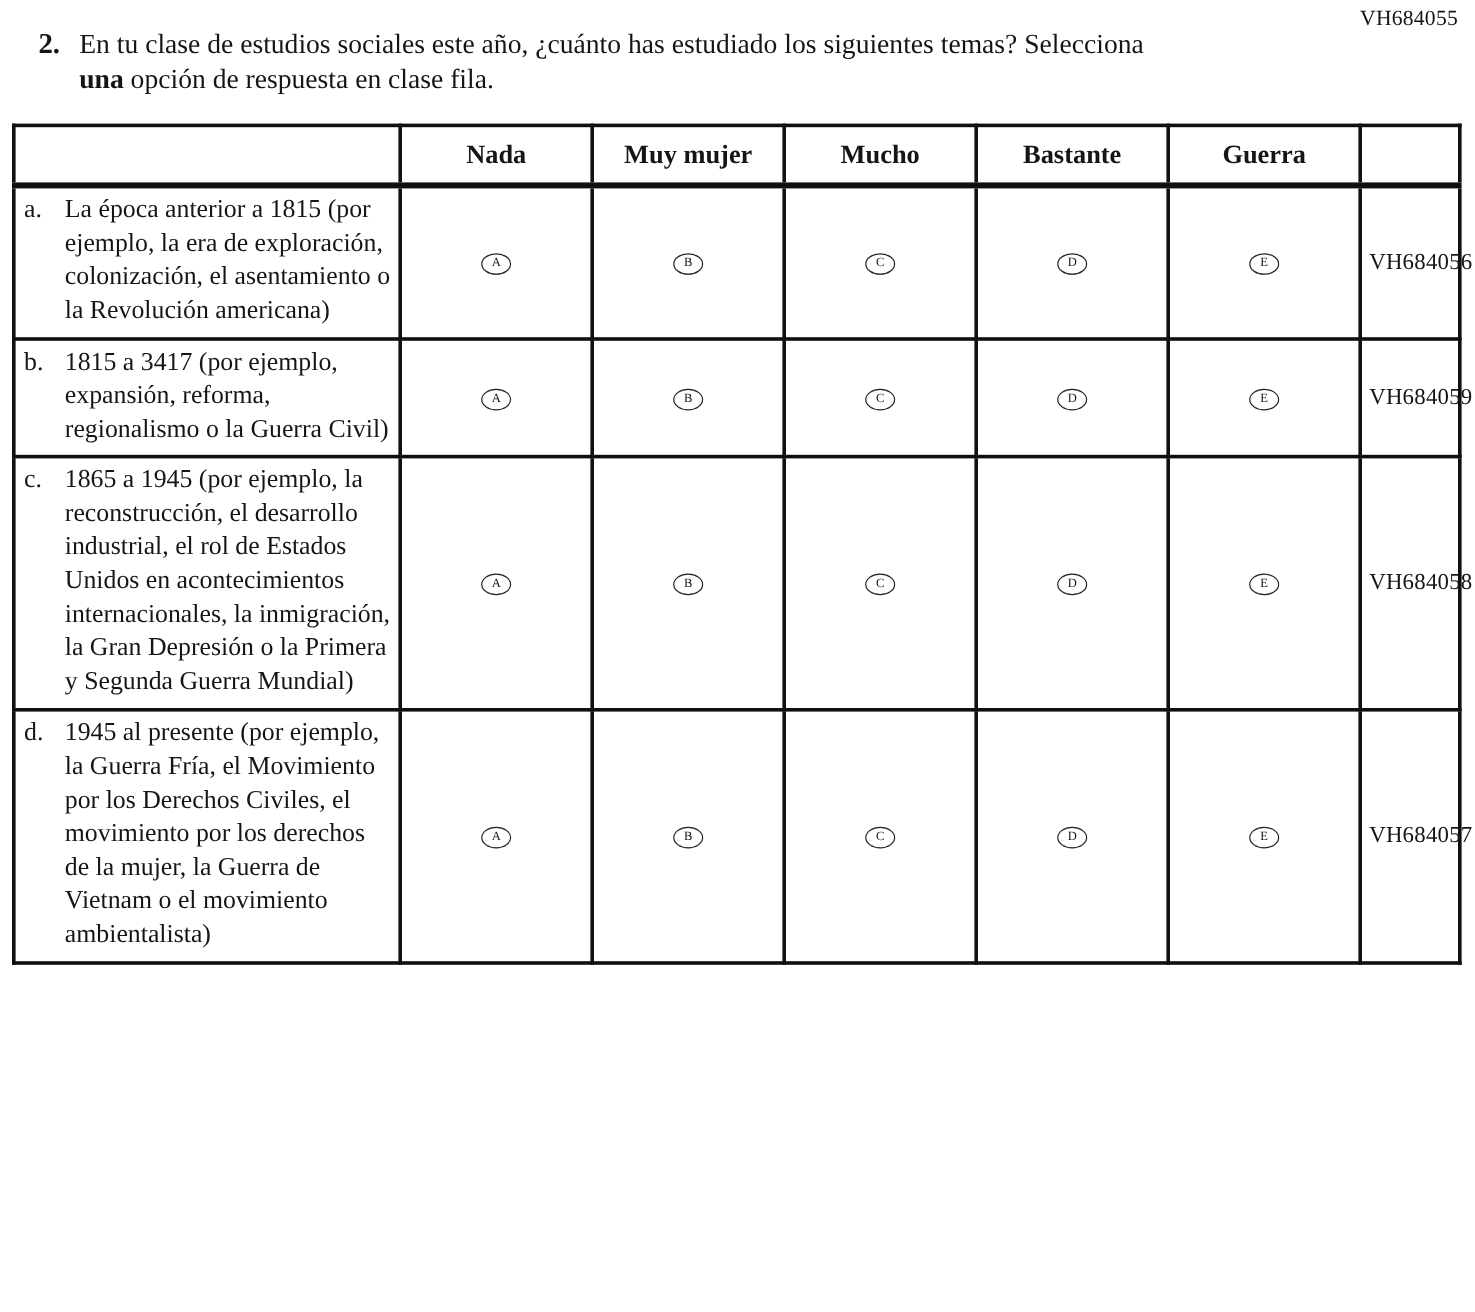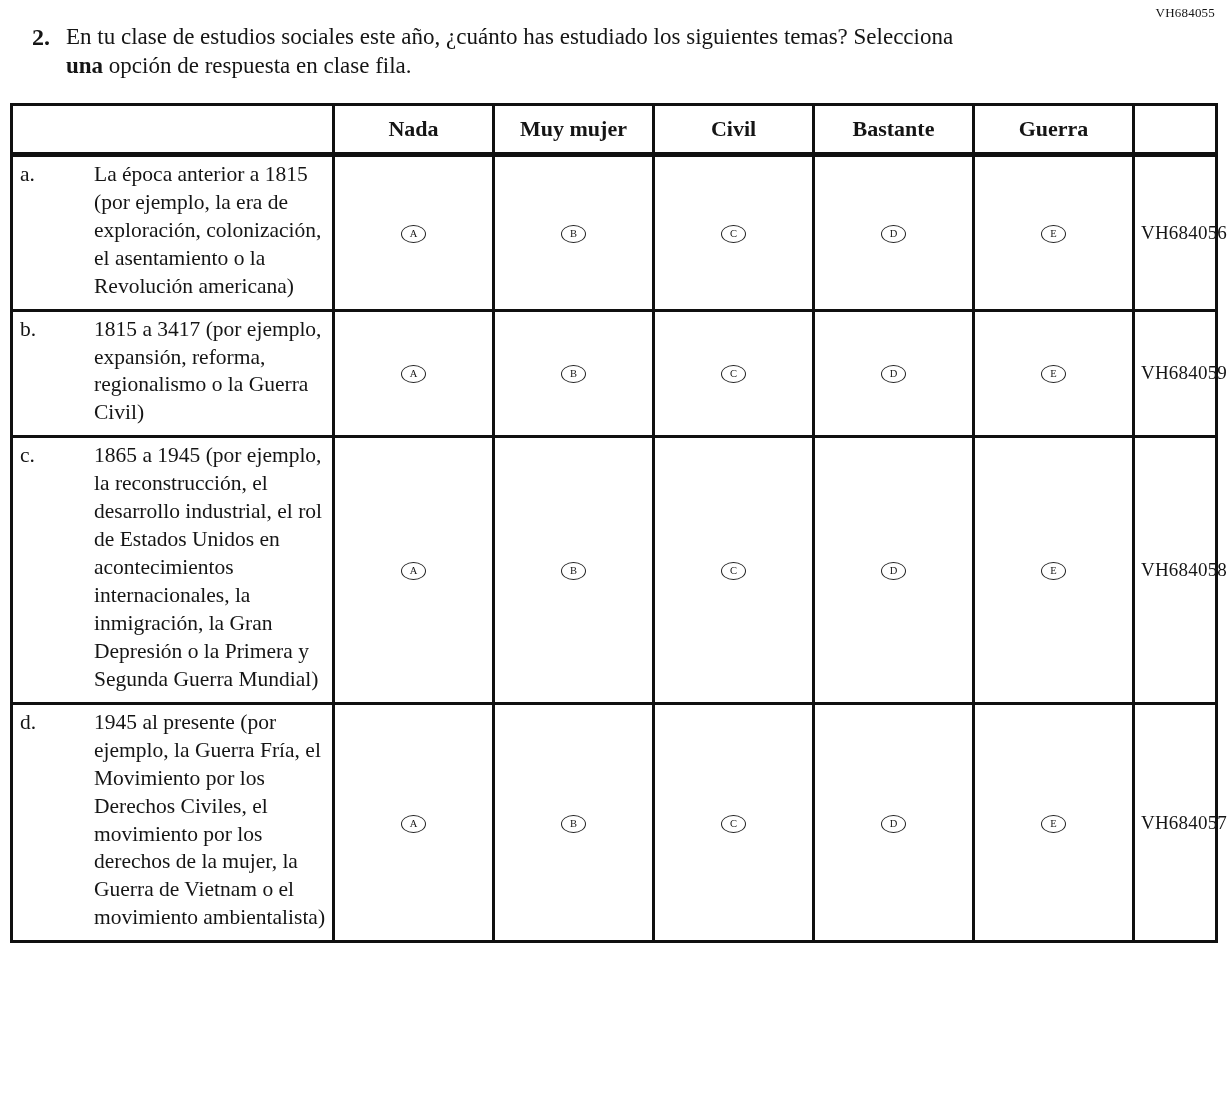--- a/index.html
+++ b/index.html
@@ -14,21 +14,21 @@
     font-family: "Liberation Serif", serif;
     color: #151515;
     overflow: hidden;
   }
 
   
   .top-code {
     position: absolute;
     top: 5px;
     right: 14px;
-    font-size: 13px;
+    font-size: 18px;
     letter-spacing: 0.2px;
   }
 
   
   .question {
     display: flex;
     align-items: flex-start;
     margin: 22px 0 0 32px;
     width: 960px;
   }
@@ -72,21 +72,20 @@
     line-height: 1.3;
   }
   .row-letter {
     flex: none;
     width: 34px;
     padding-left: 3px;
   }
   .row-text {
     flex: 1;
     min-width: 0;
-    margin-left: 40px;
   }
   td.opt {
     text-align: center;
     vertical-align: middle;
   }
   .bubble {
     display: inline-block;
     width: 23px;
     height: 16px;
     border: 1.4px solid #222;
@@ -123,21 +122,21 @@
     <col style="width:160px">
     <col style="width:160px">
     <col style="width:160px">
     <col style="width:83px">
   </colgroup>
   <thead>
     <tr>
       <th></th>
       <th>Nada</th>
       <th>Muy mujer</th>
-      <th>Civil</th>
+      <th>Mucho</th>
       <th>Bastante</th>
       <th>Guerra</th>
       <th></th>
     </tr>
   </thead>
   <tbody>
     <tr>
       <td class="topic">
         <div class="topic-inner">
           <span class="row-letter">a.</span>

